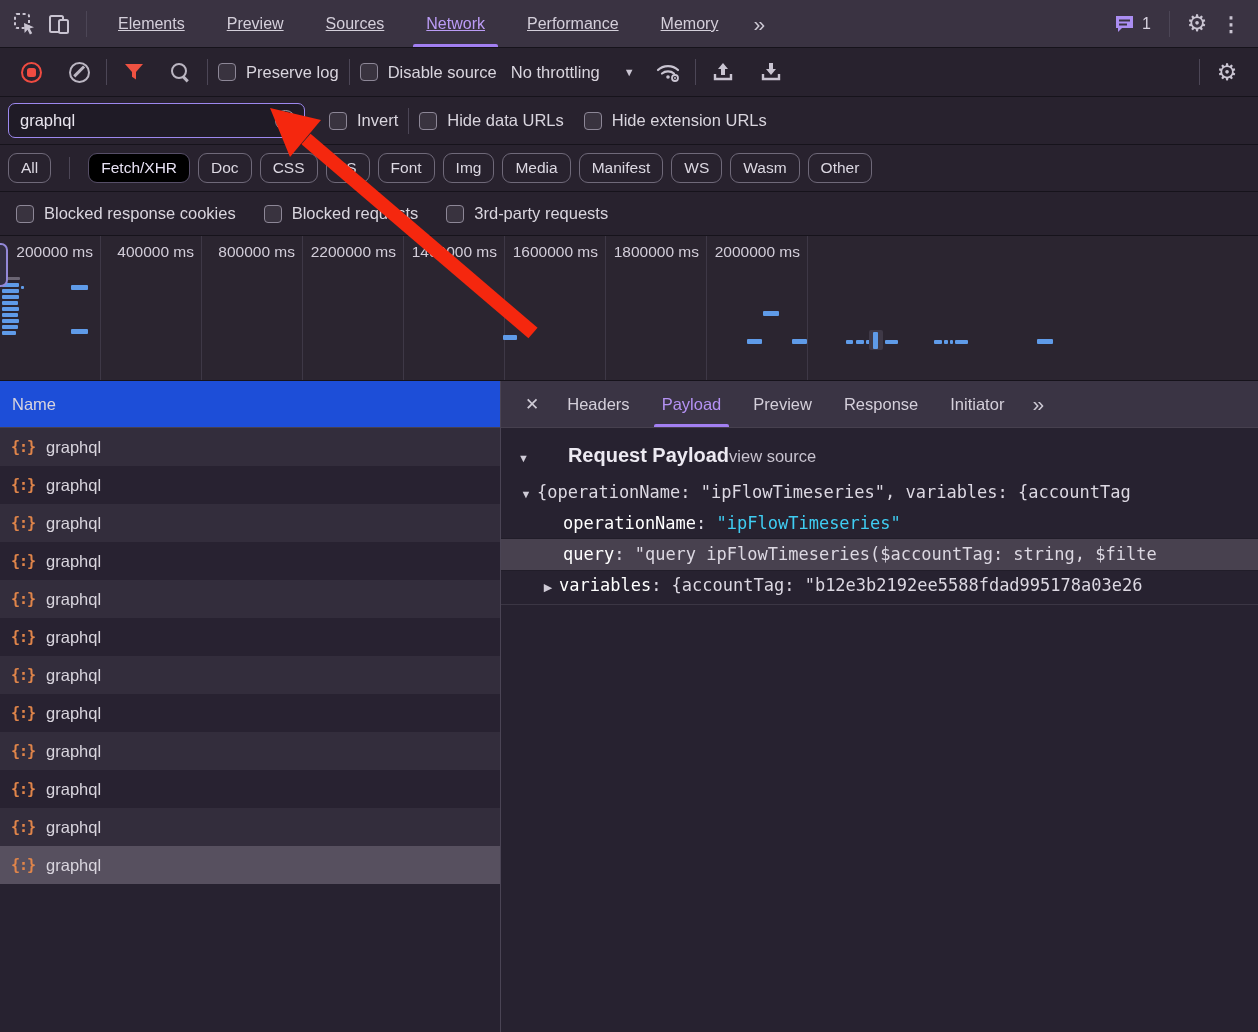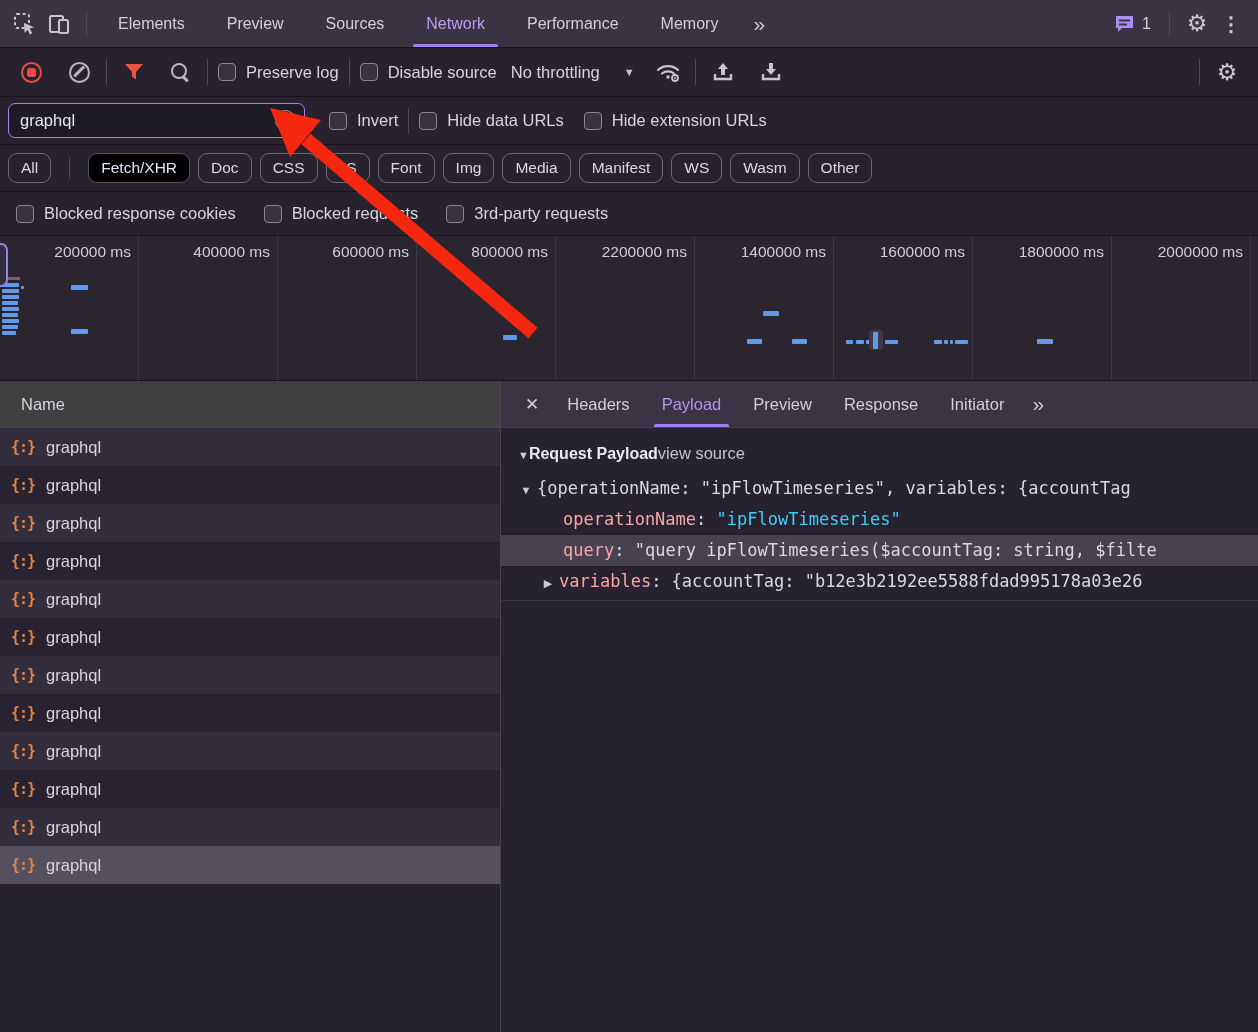--- a/index.html
+++ b/index.html
@@ -10,21 +10,21 @@
     font-family:"Liberation Sans", sans-serif;
     color:#d9d5de; -webkit-font-smoothing:antialiased;
   }
   
   .tabbar { height:48px; background:#3a3342; border-bottom:1px solid #16131b;
     display:flex; align-items:center; padding:0 10px 0 8px; }
   .icon-btn { width:34px; height:34px; display:flex; align-items:center; justify-content:center; flex:none; }
   .vsep { width:1px; height:26px; background:#4c4656; margin:0 10px; flex:none; }
   .vsep.short { height:22px; }
   .tab { height:100%; padding:0 21px; display:flex; align-items:center;
-    font-size:16px; color:#d4cfda; position:relative; flex:none; white-space:nowrap; }
+    font-size:16px; color:#d4cfda; position:relative; flex:none; white-space:nowrap;text-decoration:underline; }
   .tab.selected { color:#bb9cf6; }
   .tab.selected::after { content:""; position:absolute; left:8px; right:8px; bottom:0;
     height:3px; background:#a27ff2; border-radius:2px 2px 0 0; }
   .tab-more { font-size:21px; color:#cfcbd6; padding:0 14px; letter-spacing:-2px; }
   .spacer { flex:1; }
   .msg-wrap { display:flex; align-items:center; gap:7px; padding:0 8px; }
   .msg-count { font-size:16px; color:#d6d1de; }
   .glyph { color:#cac5d2; }
   .gear-glyph { font-size:23px; line-height:1; }
   .kebab-glyph { font-size:20px; font-weight:bold; letter-spacing:0; }
@@ -62,33 +62,33 @@
   .chip { padding:5px 12px; border:1px solid #6f6979; border-radius:9px;
     font-size:15.5px; color:#dcd8e2; white-space:nowrap; }
   .chip.selected { background:#000000; border-color:#564e67; color:#e9e3f5; }
   
   .blocked-row { height:44px; background:#28222e; border-bottom:1px solid #16131b;
     display:flex; align-items:center; gap:28px; padding-left:16px; }
   
   .timeline { position:relative; height:145px; background:#2b2530;
     border-bottom:1px solid #16131b; overflow:hidden; }
   .tl-cols { display:flex; height:100%; }
-  .tl-col { width:139px; flex:none; border-right:1px solid #3e3846;
+  .tl-col { width:101px; flex:none; border-right:1px solid #3e3846;
     text-align:right; padding:7px 7px 0 0; font-size:15.5px; color:#d2cdd9; white-space:nowrap; }
   .tl-bar { position:absolute; background:#5f9be8; border-radius:1px; }
   .tl-bar.gray { background:#6b6573; }
   .tl-bar.marker-box { background:#3f3947; border-radius:2px; }
   .tl-pill { position:absolute; left:-7px; top:7px; width:15px; height:44px;
     border:2px solid #9388d8; border-radius:7px; background:#332f42; }
   
   .main { display:flex; height:651px; }
   .left-pane { width:501px; flex:none; border-right:1px solid #4a4454;
     display:flex; flex-direction:column; background:#272230; }
-  .name-header { height:47px; flex:none; display:flex; align-items:center; padding-left:21px;
-    font-size:16.5px; color:#d8d4de; background:#404040; border-bottom:1px solid #47414f; }
+  .name-header { height:47px; flex:none; display:flex; align-items:center; padding-left:12px;
+    font-size:16.5px; color:#d8d4de; background:#1d4ed8; border-bottom:1px solid #47414f; }
   .req-row { height:38px; flex:none; display:flex; align-items:center; gap:11px;
     padding-left:11px; font-size:16.5px; color:#d9d5de; }
   .req-row.odd { background:#332d3c; }
   .req-row.even { background:#282231; }
   .req-row.selected { background:#57505f; }
   .req-icon { font-family:"DejaVu Sans Mono", monospace; font-size:15px; font-weight:bold;
     color:#e0854a; letter-spacing:-1px; }
   
   .right-pane { flex:1; display:flex; flex-direction:column; background:#272230; overflow:hidden; }
   .detail-tabs { height:47px; flex:none; background:#3a3444; border-bottom:1px solid #46404e;
@@ -97,28 +97,28 @@
   .dtab { height:100%; padding:0 16px; display:flex; align-items:center;
     font-size:16.5px; color:#d4cfda; position:relative; white-space:nowrap; }
   .dtab.selected { color:#b592f4; }
   .dtab.selected::after { content:""; position:absolute; left:8px; right:8px; bottom:0;
     height:3px; background:#a27ff2; border-radius:2px 2px 0 0; }
   .dtab-more { font-size:21px; color:#cfcbd6; padding:0 12px; letter-spacing:-2px; }
   
   .payload { flex:1; overflow:hidden; }
   .payload-header { display:flex; align-items:baseline; padding:16px 0 10px 17px; }
   .tri { font-size:11px; color:#cfcbd6; }
-  .payload-title { font-weight:bold; font-size:16px; color:#ece9f1; }
+  .payload-title { font-weight:bold; font-size:20px; color:#ece9f1;margin-left:39px; }
   .view-source { font-size:16.5px; color:#c8c3cf; }
   .ptree { font-family:"DejaVu Sans Mono", monospace; font-size:17px; white-space:pre; }
   .prow { height:31px; line-height:31px; overflow:hidden; }
   .prow .tri { display:inline-block; width:22px; text-align:center; font-size:11px;
     font-family:"Liberation Sans", sans-serif; }
   .prow.hl { background:#48414f; box-shadow:0 -1px 0 #211d29, 0 1px 0 #211d29; }
-  .p-key { color:#fca5a5; }
+  .p-key { color:#ffffff; }
   .v-string { color:#3fcdf2; }
   .v-plain { color:#dcd8e2; }
   .p-plain { color:#dcd8e2; }
   .ptree-sep { border-bottom:1px solid #3b3644; margin-top:3px; }
   
   .arrow-overlay { position:absolute; left:0; top:0; width:1258px; height:1032px;
     pointer-events:none; z-index:50; }
   svg.lineicon { display:block; }
 </style>
 </head>
@@ -272,21 +272,20 @@
       <label class="cb-label">
         <span class="cb"></span>
         <span>3rd-party requests</span>
       </label>
     </div>
 
   <div class="timeline">
     <div class="tl-cols" id="tl-cols">
         <div class="tl-col">200000 ms</div>
         <div class="tl-col">400000 ms</div>
-        <div class="tl-col">600000 ms</div>
         <div class="tl-col">800000 ms</div>
         <div class="tl-col">2200000 ms</div>
         <div class="tl-col">1400000 ms</div>
         <div class="tl-col">1600000 ms</div>
         <div class="tl-col">1800000 ms</div>
         <div class="tl-col">2000000 ms</div>
       </div>
     <div id="tl-bars">
         <div class="tl-bar gray" style="left: 2px; top: 41px; width: 18px; height: 3px;"></div>
         <div class="tl-bar " style="left: 2px; top: 47px; width: 17px; height: 4px;"></div>

